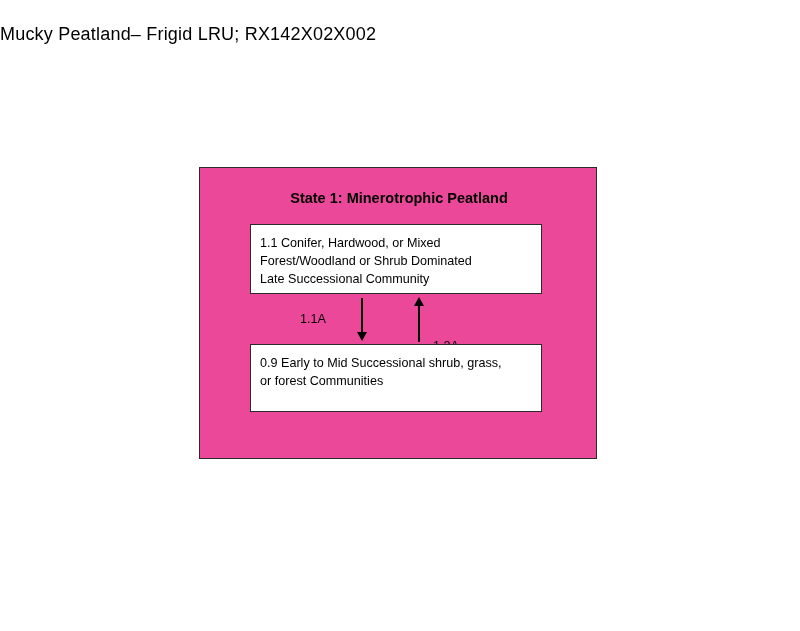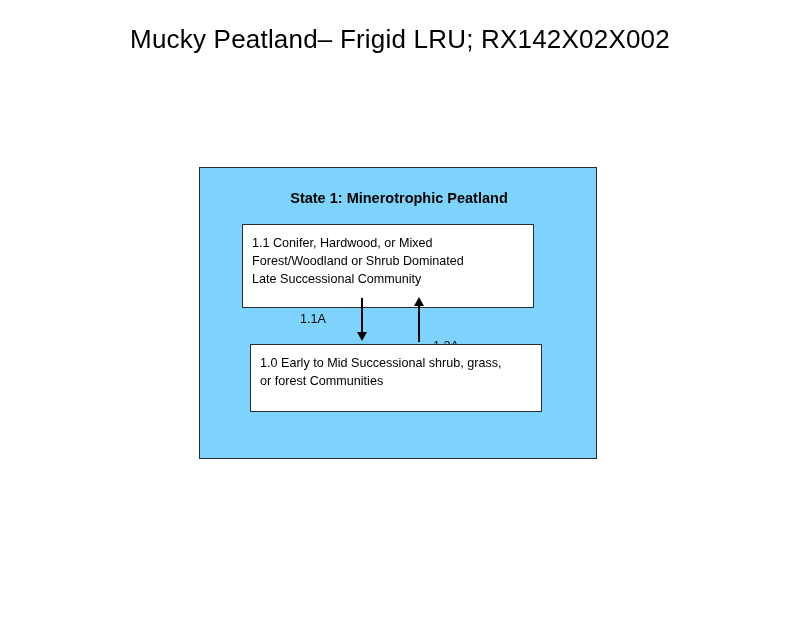--- a/index.html
+++ b/index.html
@@ -14,36 +14,35 @@
     font-family: "Liberation Sans", sans-serif;
     color: #000000;
     overflow: hidden;
   }
 
   #page-title {
     position: absolute;
     top: 24px;
     left: 0;
     width: 800px;
-    text-align: center;
-    font-size: 26px;
+    font-size: 18px;
     font-weight: 400;
     letter-spacing: 0.2px;
     color: #000000;
   }
 
   #state-box {
     position: absolute;
     left: 199px;
     top: 167px;
     width: 398px;
     height: 292px;
     border: 1.5px solid #2b2b2b;
     box-sizing: border-box;
-    background: #7dd3fc;
+    background: #ec4899;
   }
 
   #state-heading {
     position: absolute;
     left: 0;
     top: 22px;
     width: 398px;
     text-align: center;
     font-size: 14.5px;
     font-weight: bold;
@@ -59,24 +58,24 @@
   }
 
   .phase-text {
     font-size: 12.6px;
     line-height: 1.42;
     color: #000000;
     white-space: pre-line;
   }
 
   #phase-1-1 {
-    left: 42px;
+    left: 50px;
     top: 56px;
     width: 292px;
-    height: 84px;
+    height: 70px;
   }
 
   #phase-1-2 {
     left: 50px;
     top: 176px;
     width: 292px;
     height: 68px;
   }
 
   
@@ -152,17 +151,17 @@
   <div class="arrowhead" id="arrow-down-head"></div>
 
   <div class="arrow" id="arrow-up-line"></div>
   <div class="arrowhead" id="arrow-up-head"></div>
 
   <div class="transition-label" id="label-1-1A">1.1A</div>
 
   <div class="transition-label" id="label-1-2A">1.2A</div>
 
   <div class="phase-box" id="phase-1-2">
-    <div class="phase-text">1.0 Early to Mid Successional shrub, grass,
+    <div class="phase-text">0.9 Early to Mid Successional shrub, grass,
 or forest Communities</div>
   </div>
 
 </div>
 
 </body></html>

